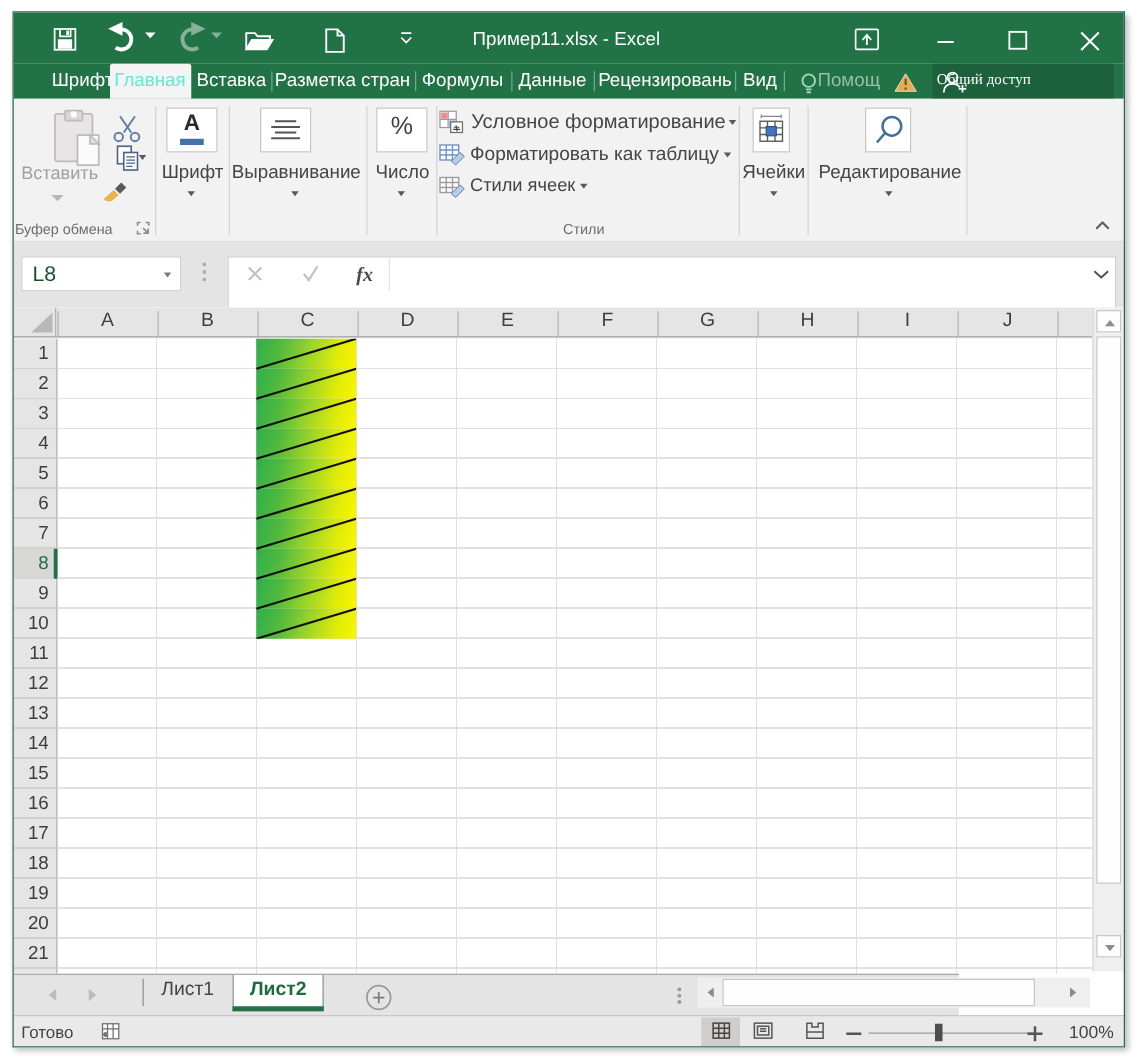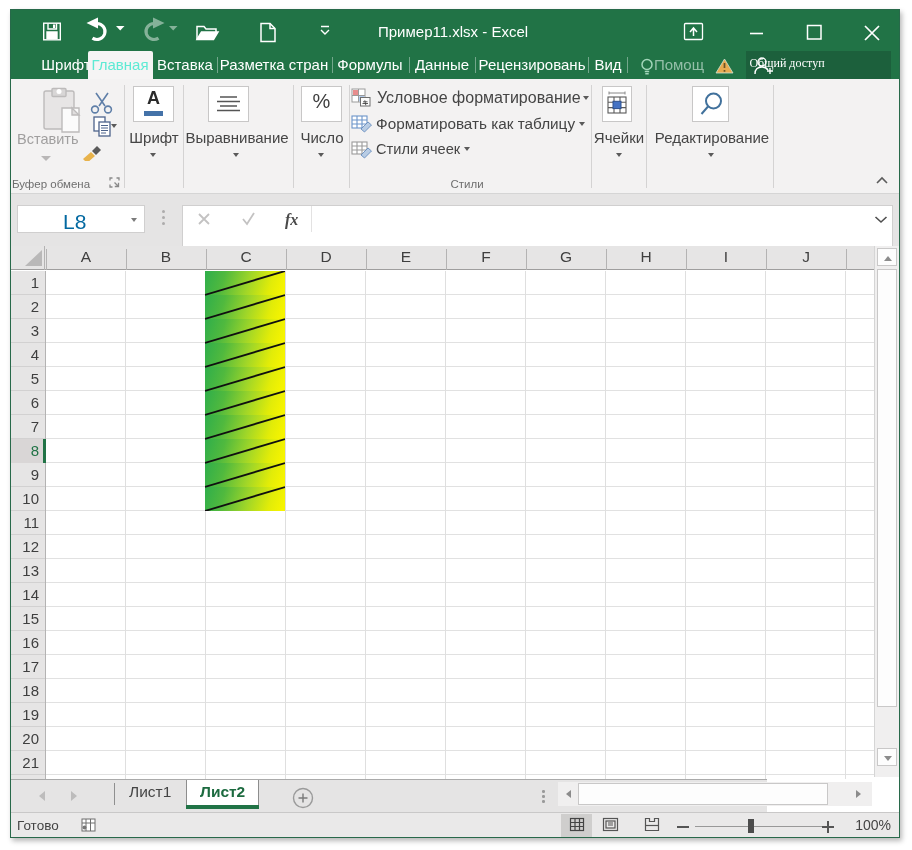--- a/index.html
+++ b/index.html
@@ -262,21 +262,21 @@
   <div class="dcaret" style="left:697px;top:74px;"></div>
   <div class="gsep" style="left:762px;"></div>
 
   <svg class="abs" style="left:864px;top:96px" width="14" height="12" viewBox="0 0 14 12">
     <path d="M2 8 l5 -5 l5 5" stroke="#5c5c5c" fill="none" stroke-width="1.6"></path>
   </svg>
 </div>
 
 <div class="abs" id="fband">
   <div id="namebox">
-    <div style="position:absolute;left:8px;top:4px;font-size:21px;color:#0369a1;margin-left:37px;">L8</div>
+    <div style="position:absolute;left:8px;top:4px;font-size:17px;color:#14532d;">L8</div>
     <div class="dcaret" style="left:113px;top:12px;border-top-color:#7b7b7b;"></div>
   </div>
   <div class="abs" style="left:151px;top:16px;width:3px;height:18px;">
     <div style="width:3px;height:3px;border-radius:50%;background:#adacac;margin-bottom:3px;"></div>
     <div style="width:3px;height:3px;border-radius:50%;background:#adacac;margin-bottom:3px;"></div>
     <div style="width:3px;height:3px;border-radius:50%;background:#adacac;"></div>
   </div>
   <div id="fxbox">
     <svg class="abs" style="left:12px;top:5px" width="120" height="18" viewBox="0 0 120 18">
       <path d="M4 3 l10 10 M14 3 l-10 10" stroke="#c3c2c2" stroke-width="1.8" fill="none"></path>

